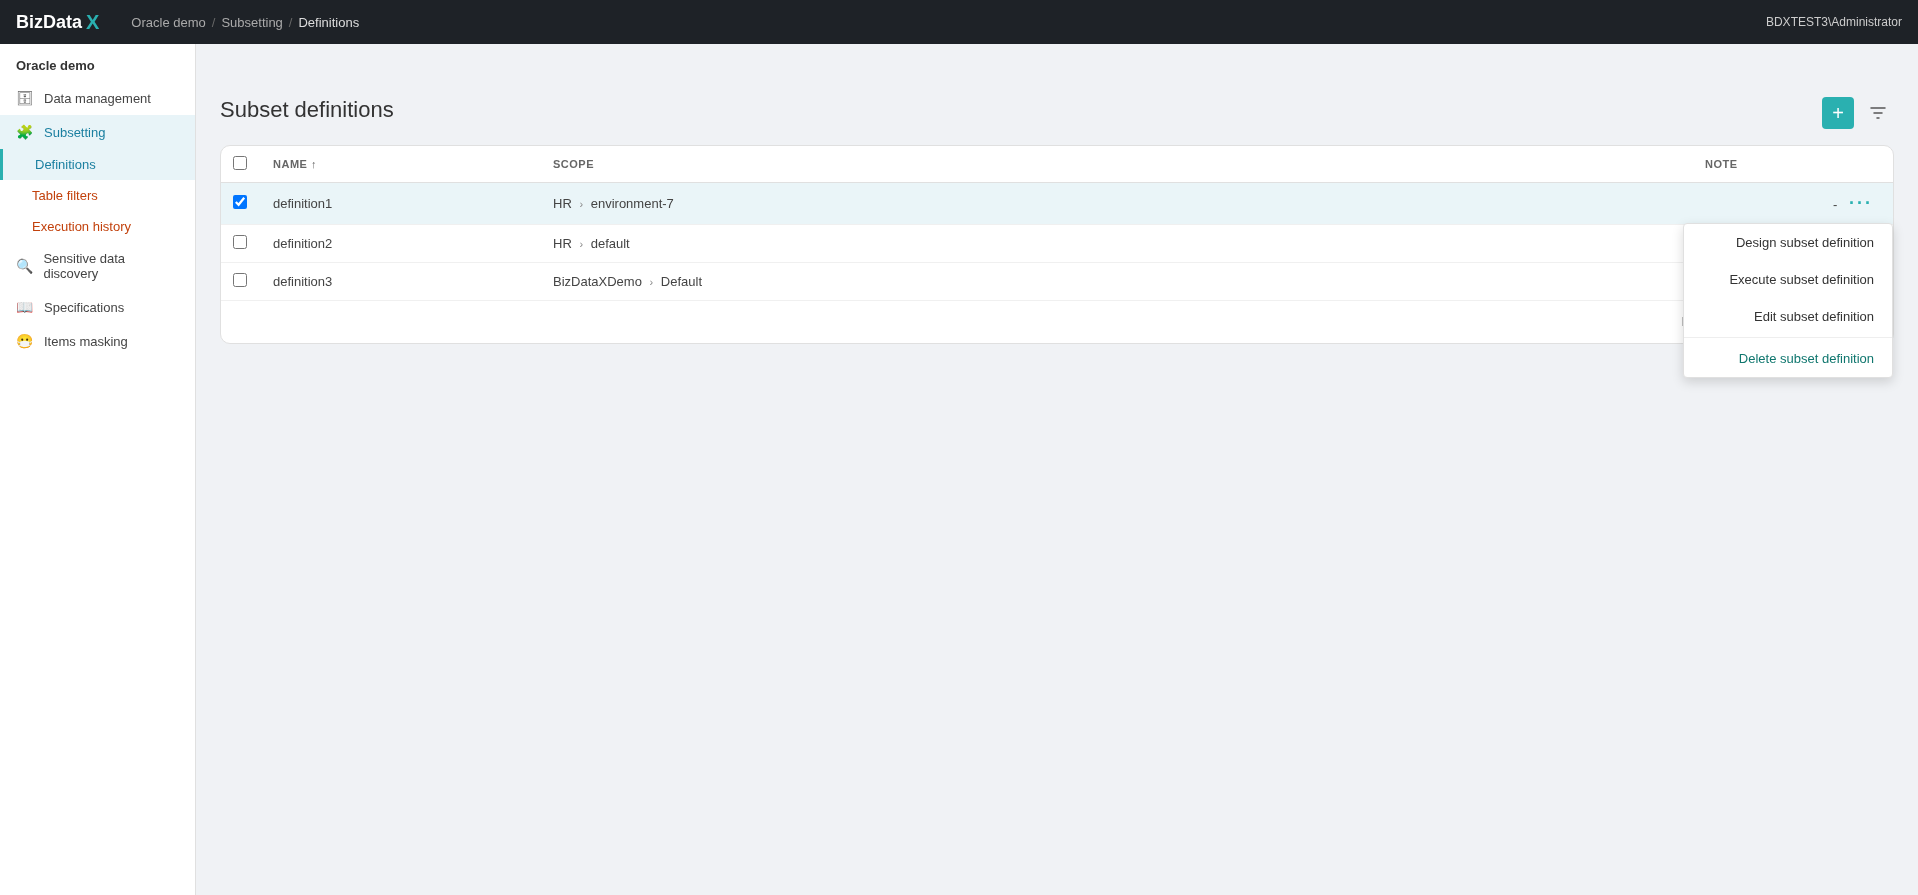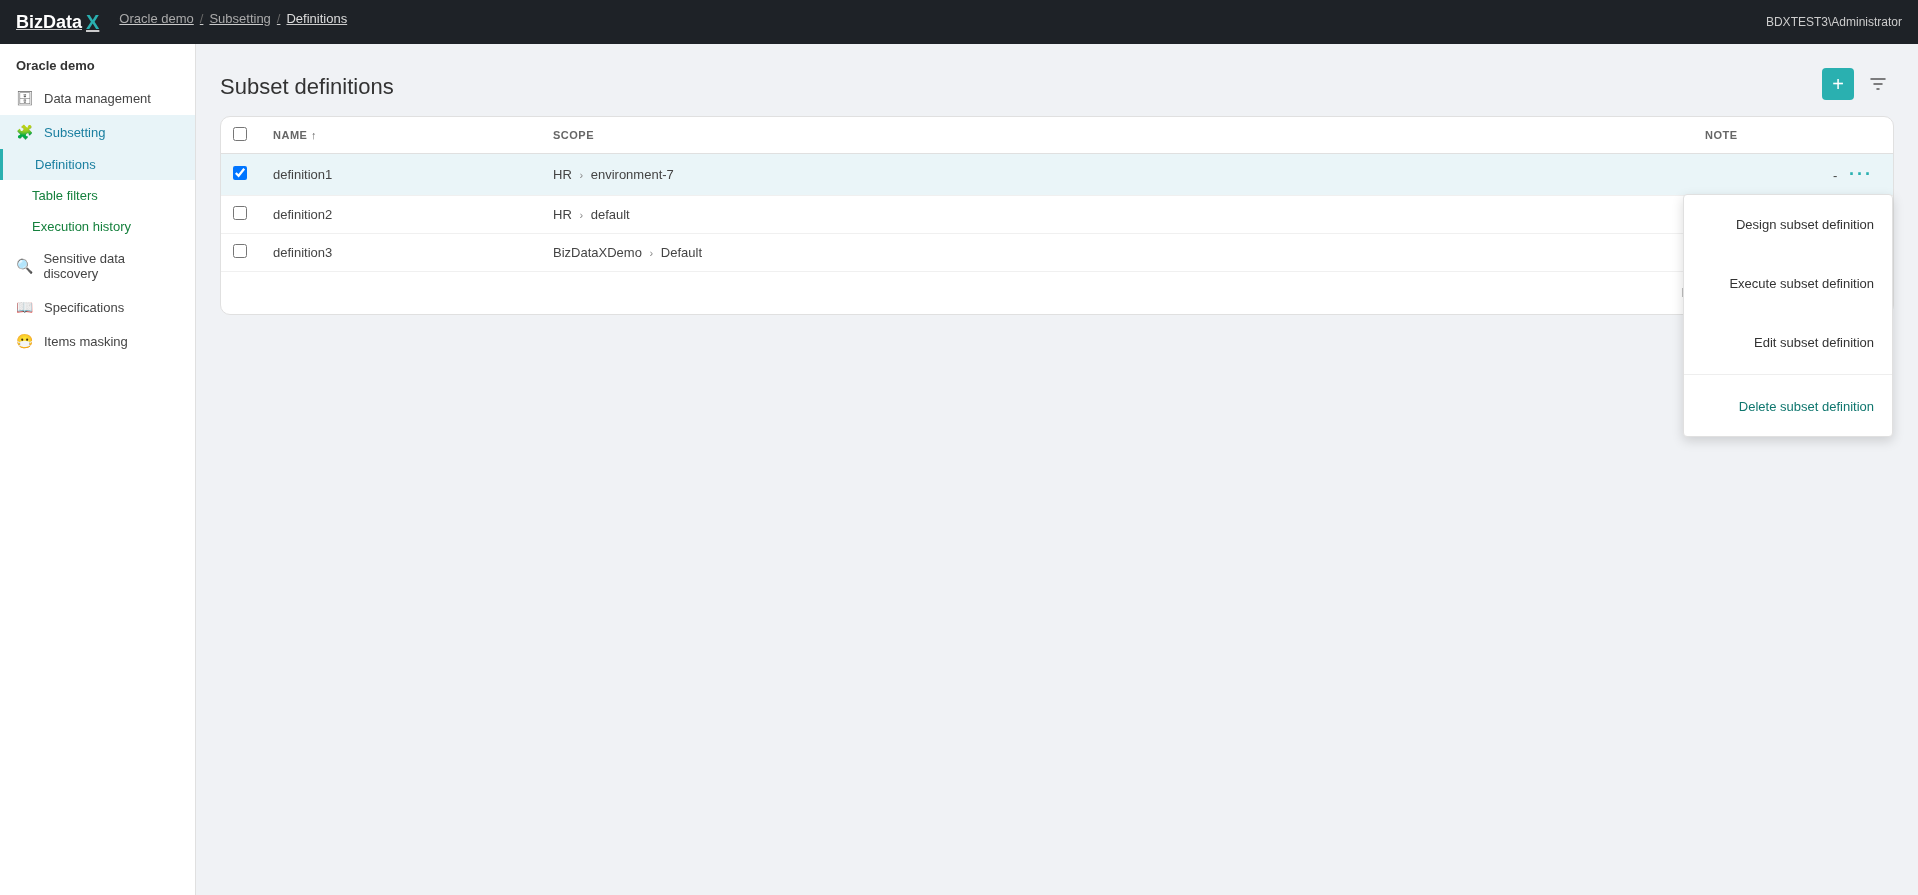--- a/index.html
+++ b/index.html
@@ -9,21 +9,21 @@
     .topnav {
       background: #1e2227;
       color: #ccc;
       height: 44px;
       display: flex;
       align-items: center;
       padding: 0 16px;
       justify-content: space-between;
       flex-shrink: 0;
     }
-    .topnav-left { display: flex; align-items: flex-start; gap: 4px; text-decoration: underline; }
+    .topnav-left { display: flex; align-items: center; gap: 16px; }
     .logo { display: flex; align-items: center; gap: 4px; }
     .logo-text { color: white; font-size: 18px; font-weight: bold; }
     .logo-x { color: #2ab0b0; font-size: 20px; font-weight: bold; }
     .breadcrumb { display: flex; align-items: center; gap: 6px; color: #aaa; font-size: 13px; margin-left: 16px; }
     .breadcrumb a { color: #aaa; text-decoration: none; }
     .breadcrumb .sep { color: #666; }
     .breadcrumb .current { color: #ddd; }
     .topnav-right { color: #ccc; font-size: 12px; text-align: right; }
 
     
@@ -55,21 +55,21 @@
       font-size: 13px;
       text-decoration: none;
     }
     .sidebar-item.active { background: #e8f4f8; color: #1a7fa0; font-weight: 500; }
     .sidebar-item .icon { width: 18px; text-align: center; color: #666; font-size: 14px; }
     .sidebar-sub-item {
       display: flex;
       align-items: center;
       padding: 8px 16px 8px 32px;
       cursor: pointer;
-      color: #15803d;
+      color: #c2410c;
       font-size: 13px;
       text-decoration: none;
     }
     .sidebar-sub-item.active { background: #e8f4f8; color: #1a7fa0; font-weight: 500; border-left: 3px solid #2ab0b0; }
     .sidebar-footer {
       margin-top: auto;
       padding: 12px 8px;
       font-size: 10px;
       color: #888;
       text-align: center;
@@ -80,23 +80,24 @@
     
     .main-content {
       flex: 1;
       display: flex;
       flex-direction: column;
       overflow: hidden;
       padding: 24px;
     }
     .page-header {
       display: flex;
-      align-items: flex-end;
+      align-items: flex-start;
       justify-content: space-between;
       margin-bottom: 16px;
+      margin-top: 29px;
     }
     .page-title { font-size: 22px; font-weight: 400; color: #333; }
     .page-actions { display: flex; gap: 8px; align-items: center; }
     .btn-add {
       background: #2ab0b0;
       color: white;
       border: none;
       width: 32px;
       height: 32px;
       border-radius: 4px;
@@ -184,21 +185,21 @@
       right: 0;
       top: 40px;
       background: white;
       border: 1px solid #e0e0e0;
       border-radius: 4px;
       box-shadow: 0 4px 12px rgba(0,0,0,0.15);
       z-index: 100;
       min-width: 210px;
     }
     .context-menu-item {
-      padding: 22px 18px;
+      padding: 11px 18px;
       cursor: pointer;
       font-size: 13px;
       color: #333;
       display: block;
       white-space: nowrap;
     }
     .context-menu-item.danger { color: #0f766e; }
     .context-menu-divider { border: none; border-top: 1px solid #eee; margin: 2px 0; }
 
     

